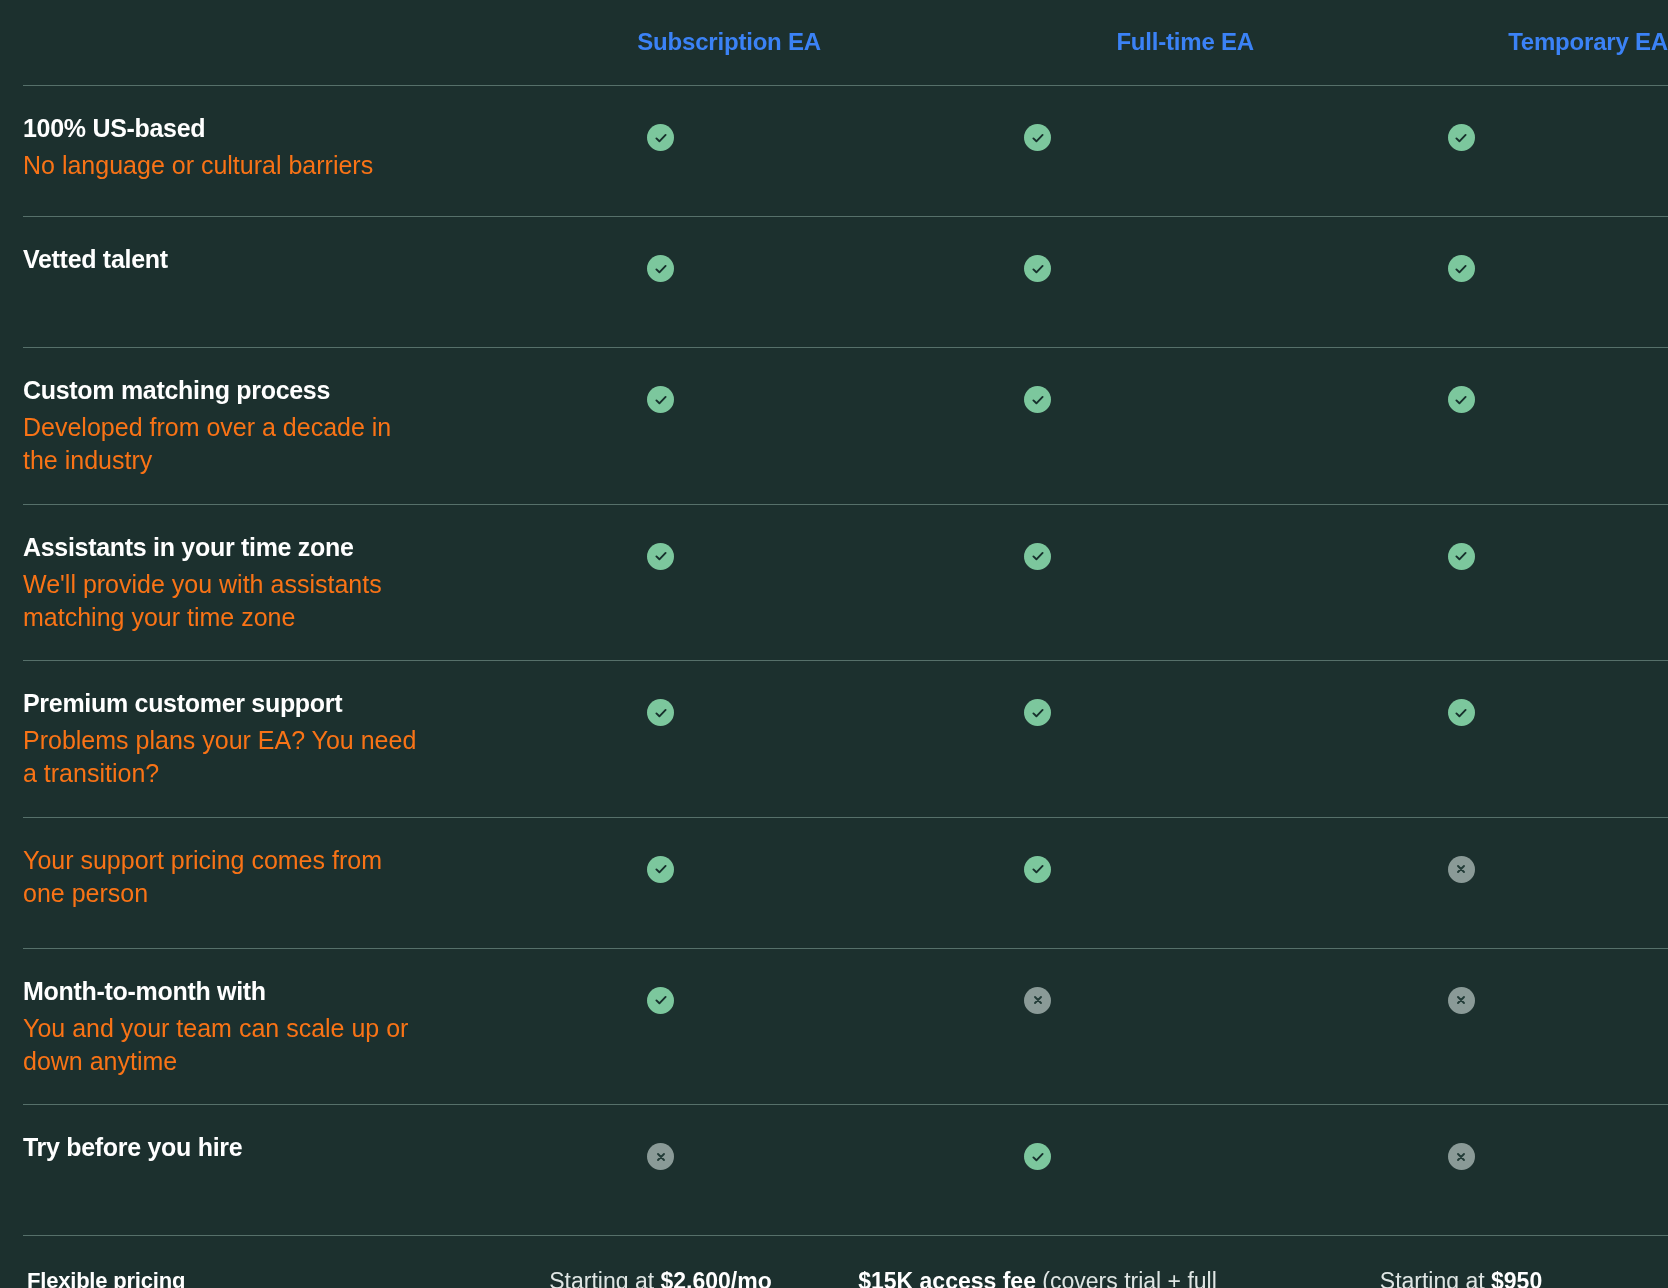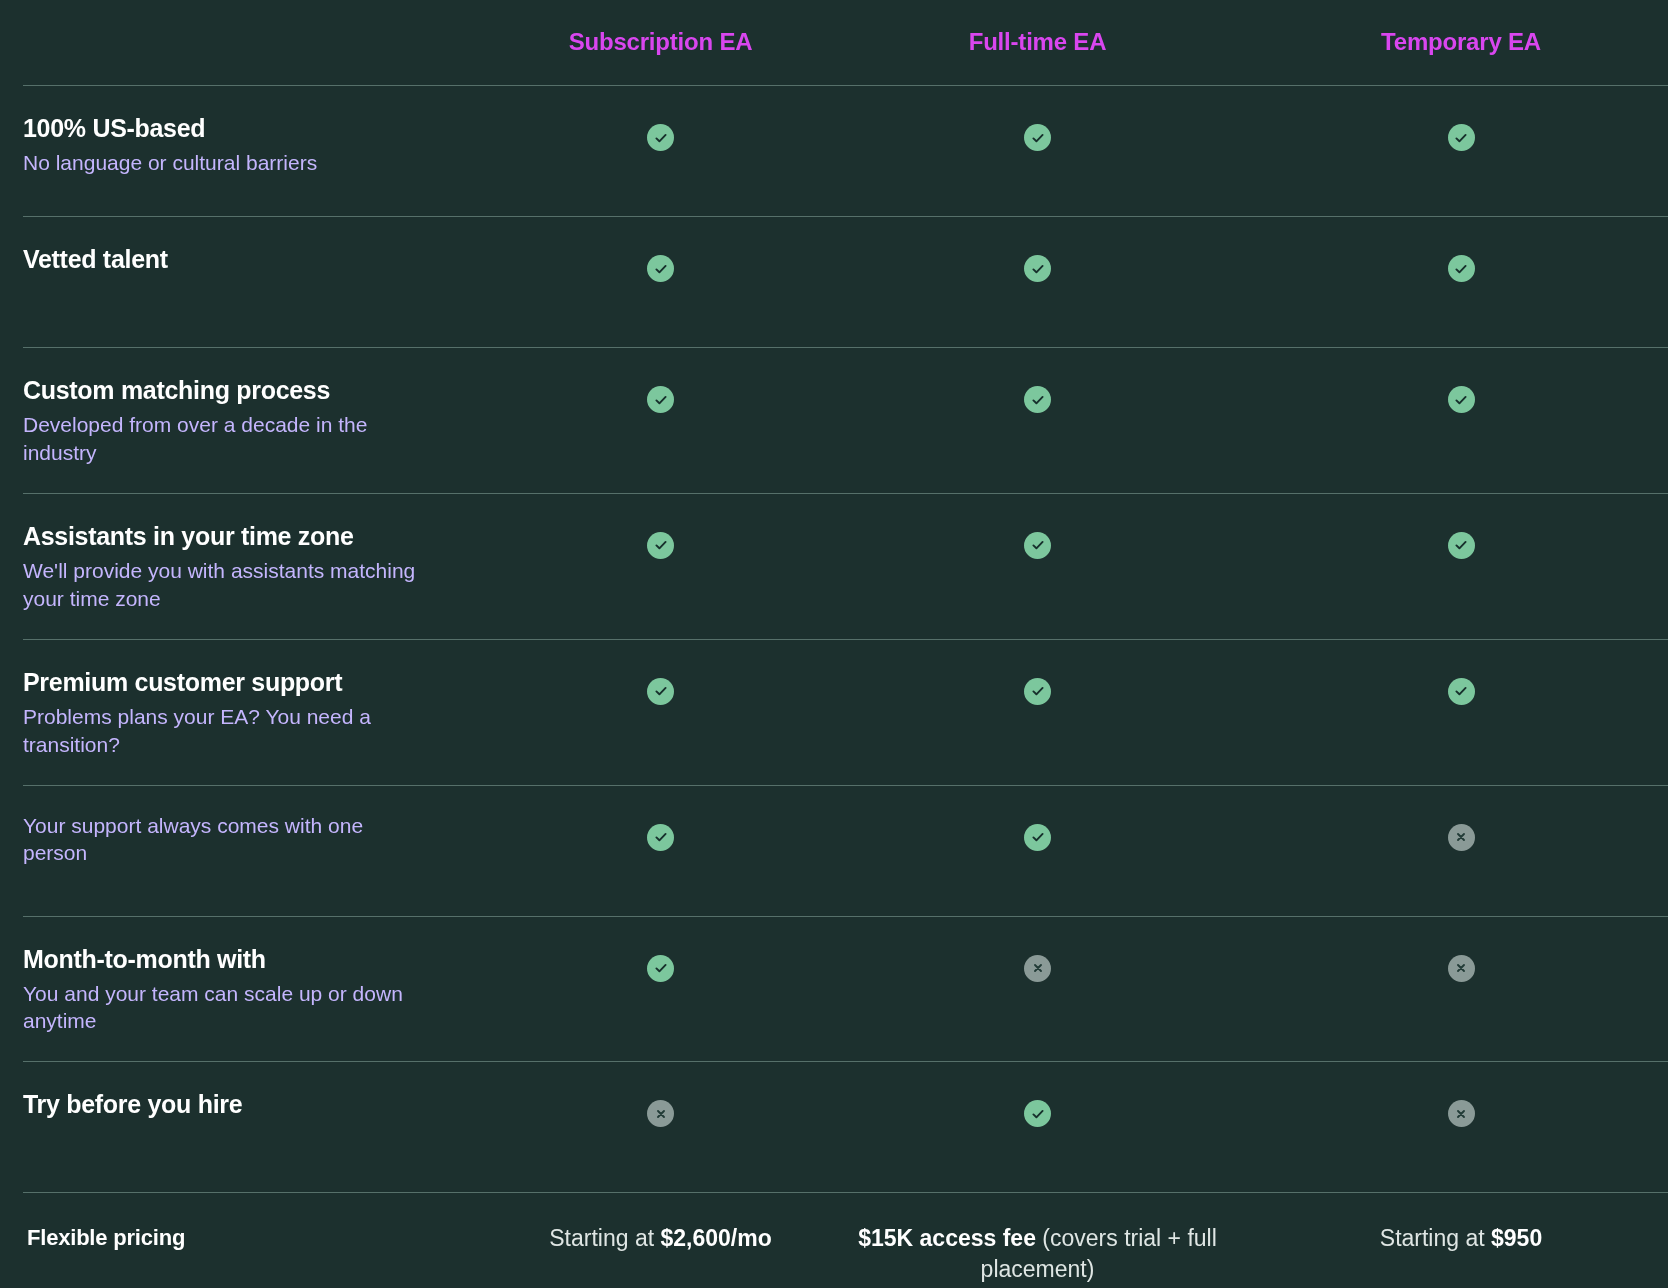--- a/index.html
+++ b/index.html
@@ -36,22 +36,22 @@
     margin-right: 0;
   }
 
   
   .header-row {
     height: 85px;
     align-items: center;
   }
 
   .header-cell {
-    text-align: center;
-    color: #d946ef;
+    text-align: right;
+    color: #3b82f6;
     font-size: 24px;
     font-weight: 700;
     letter-spacing: -0.2px;
     line-height: 1.2;
   }
 
   .header-spacer { }
 
   
   .feature-row {
@@ -68,22 +68,22 @@
   .feature-title {
     color: #ffffff;
     font-size: 25px;
     font-weight: 700;
     letter-spacing: -0.3px;
     line-height: 1.28;
     margin-bottom: 5px;
   }
 
   .feature-desc {
-    color: #c4b5fd;
-    font-size: 21px;
+    color: #f97316;
+    font-size: 25px;
     font-weight: 400;
     line-height: 1.33;
     max-width: 400px;
   }
 
   .mark-cell {
     display: flex;
     justify-content: center;
     align-items: flex-start;
     padding-top: 12px;
@@ -283,21 +283,21 @@
           <span class="icon-badge yes">
             <svg width="16" height="16" viewBox="0 0 16 16" aria-hidden="true">
               <path d="M3.4 8.4 L6.4 11.3 L12.6 4.9" fill="none" stroke="#17302c" stroke-width="1.9" stroke-linecap="round" stroke-linejoin="round"></path>
             </svg>
           </span>
         </div>
       </div>
       <div class="divider"></div>
       <div class="row feature-row">
         <div class="feature-label">
-          <div class="feature-desc">Your support always comes with one person</div>
+          <div class="feature-desc">Your support pricing comes from one person</div>
         </div>
         <div class="mark-cell">
           <span class="icon-badge yes">
             <svg width="16" height="16" viewBox="0 0 16 16" aria-hidden="true">
               <path d="M3.4 8.4 L6.4 11.3 L12.6 4.9" fill="none" stroke="#17302c" stroke-width="1.9" stroke-linecap="round" stroke-linejoin="round"></path>
             </svg>
           </span>
         </div>
         <div class="mark-cell">
           <span class="icon-badge yes">

